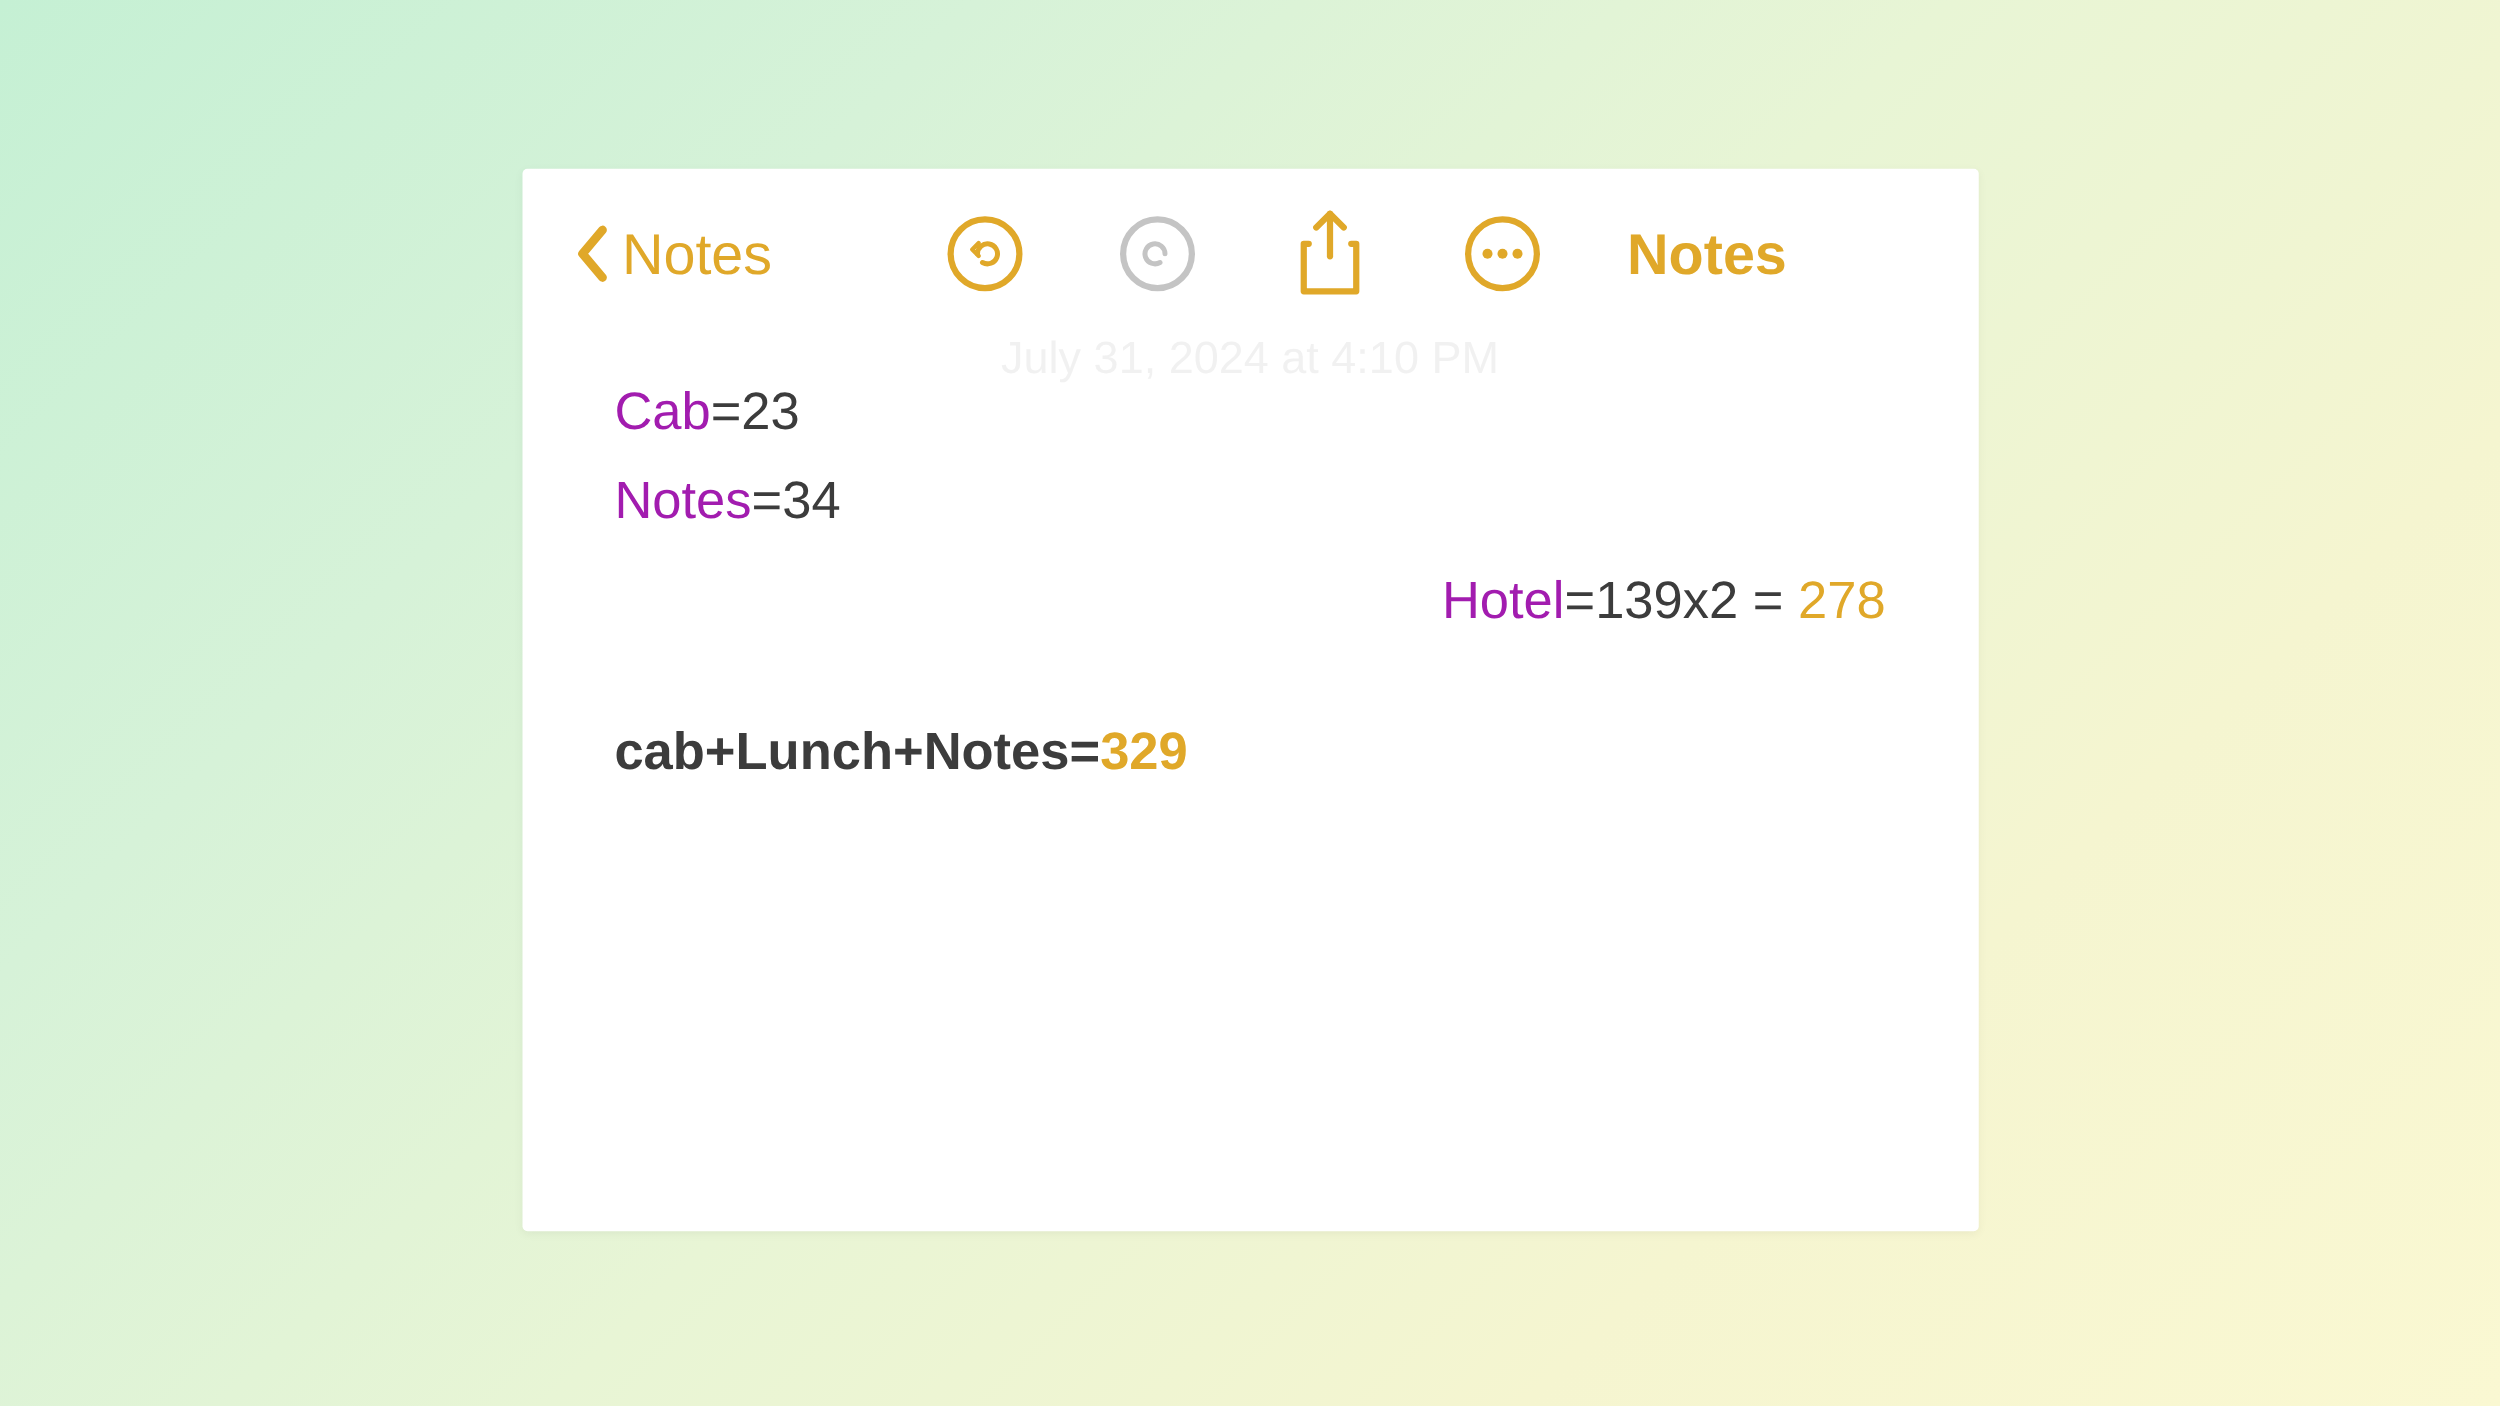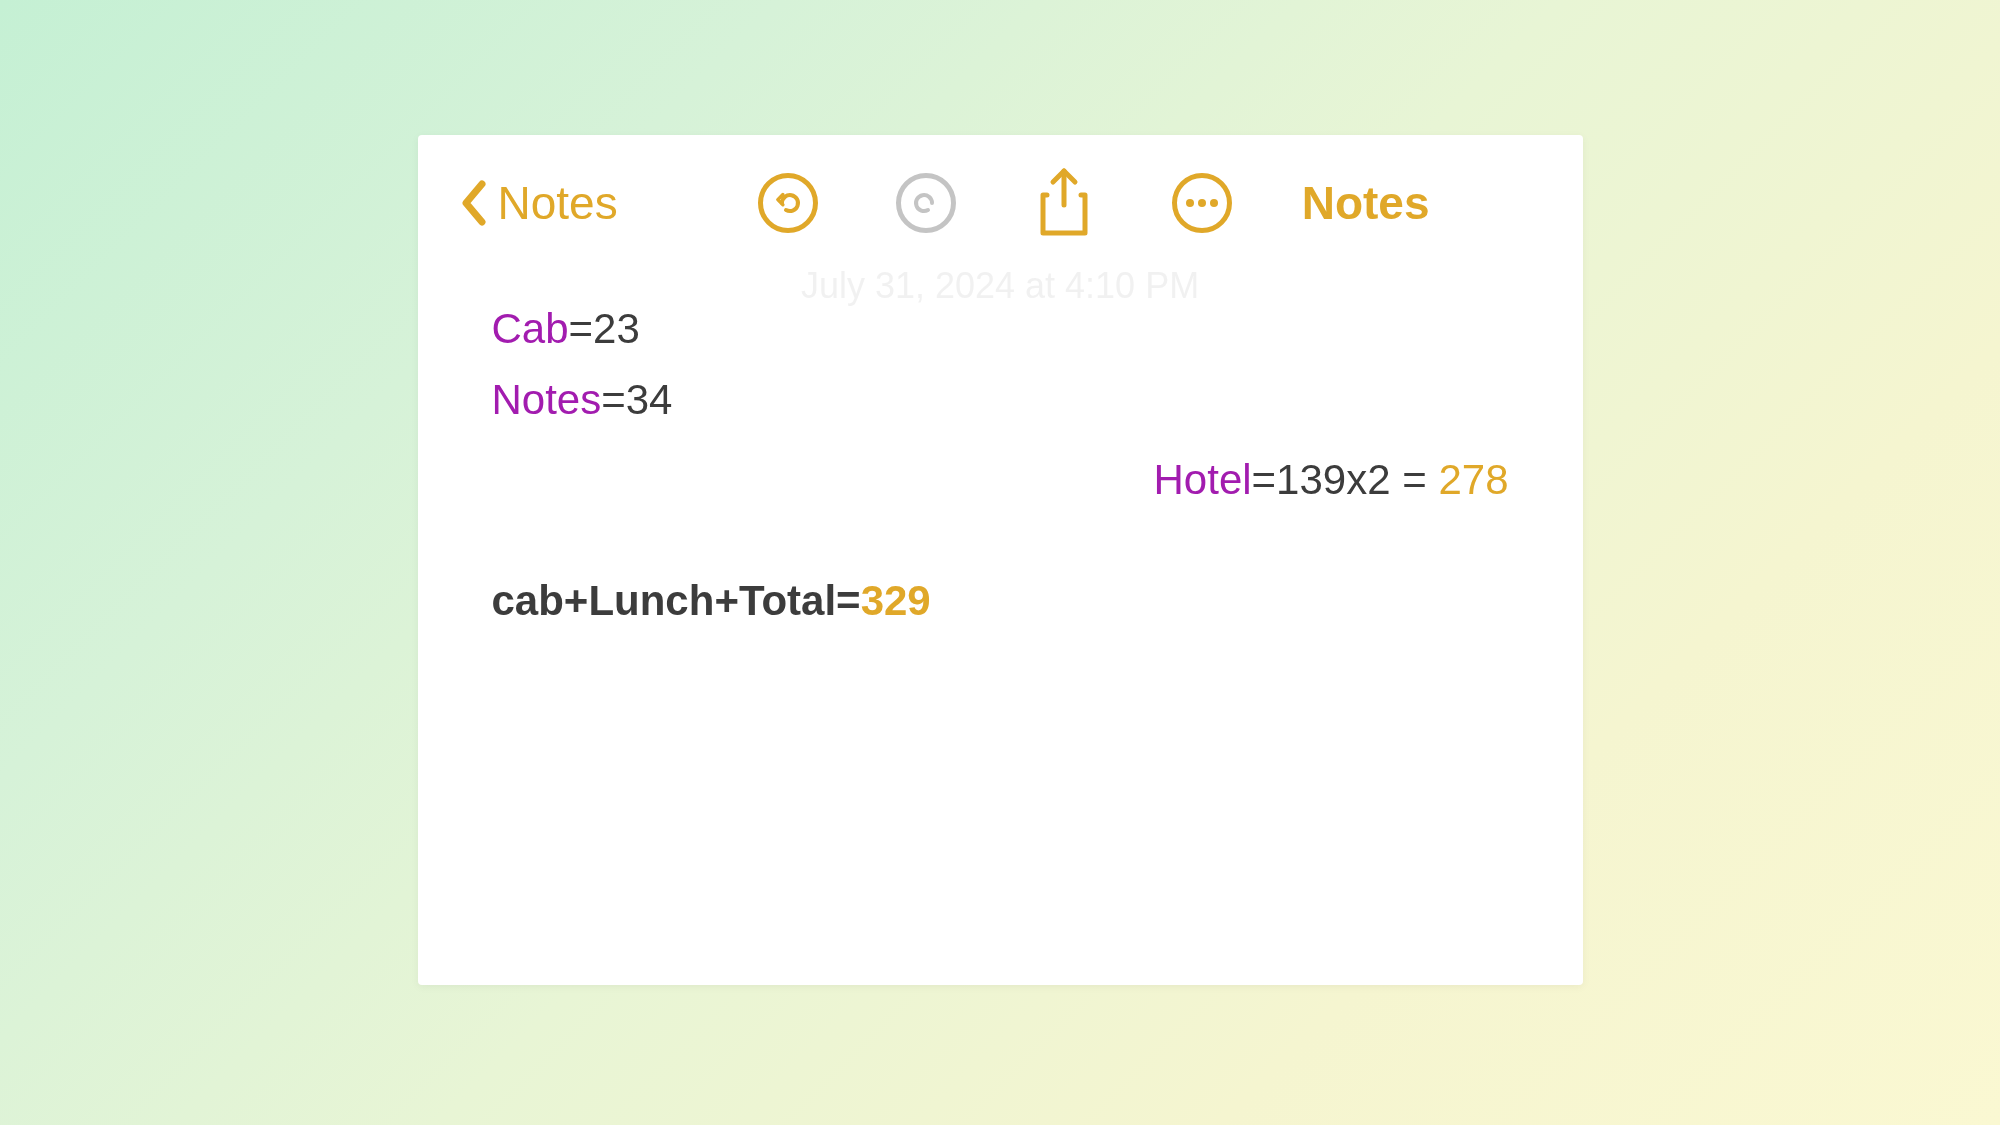--- a/index.html
+++ b/index.html
@@ -187,16 +187,16 @@
     </div>
 
     <div class="note-line" style="margin-top:8px;text-align:right;">
       <span class="var-name">Hotel</span><span>=139x2 = </span><span class="computed">278</span>
     </div>
 
     <div class="spacer-line"></div>
 
 
     <div class="note-line bold-line">
-      <span>cab+Lunch+Total=</span><span class="computed">329</span>
+      <span>cab+Lunch+Notes=</span><span class="computed">329</span>
     </div>
   </div>
 </div>
 
 </body></html>

